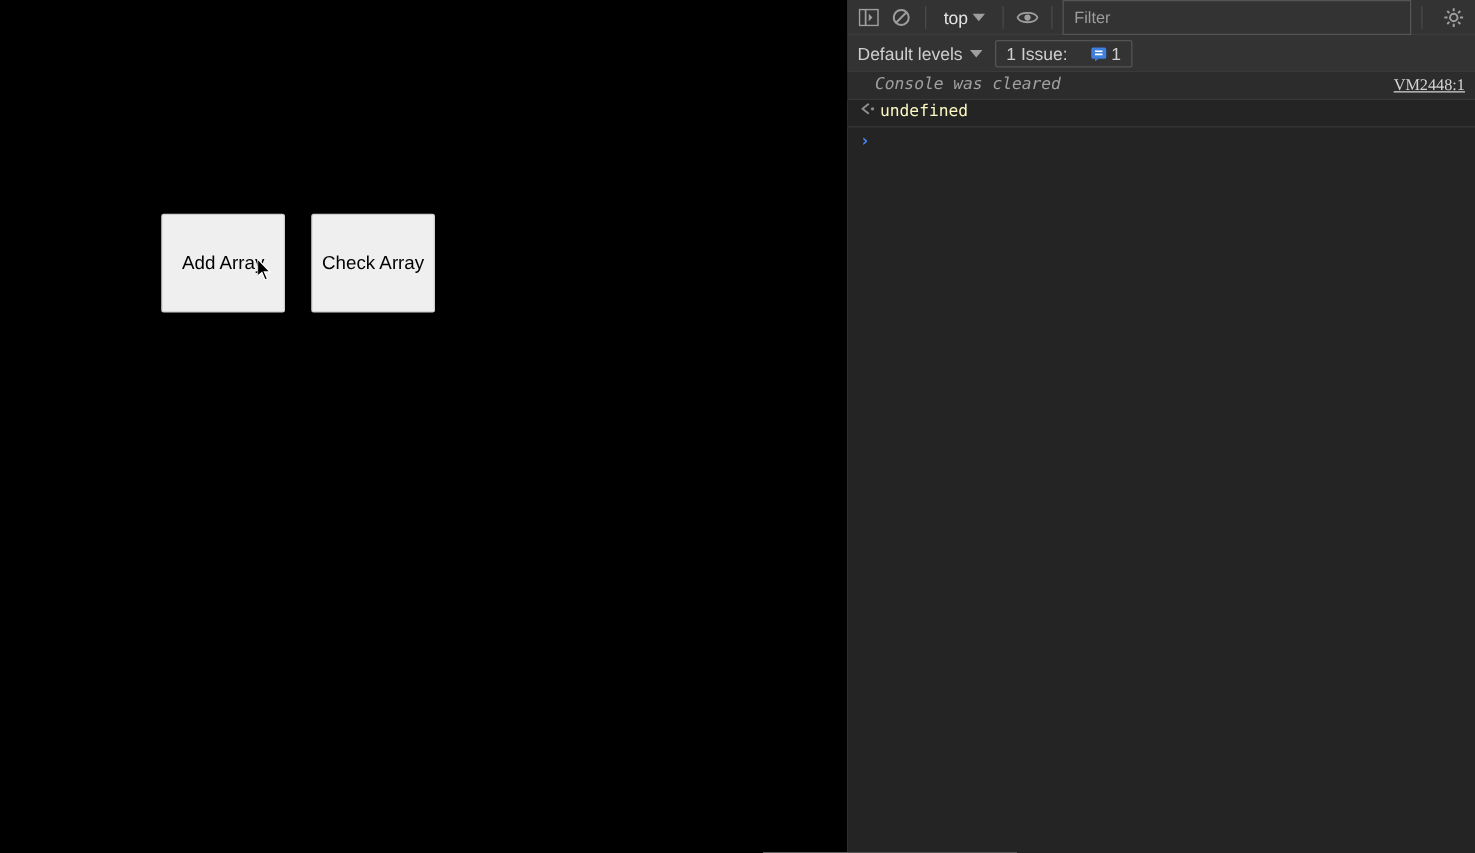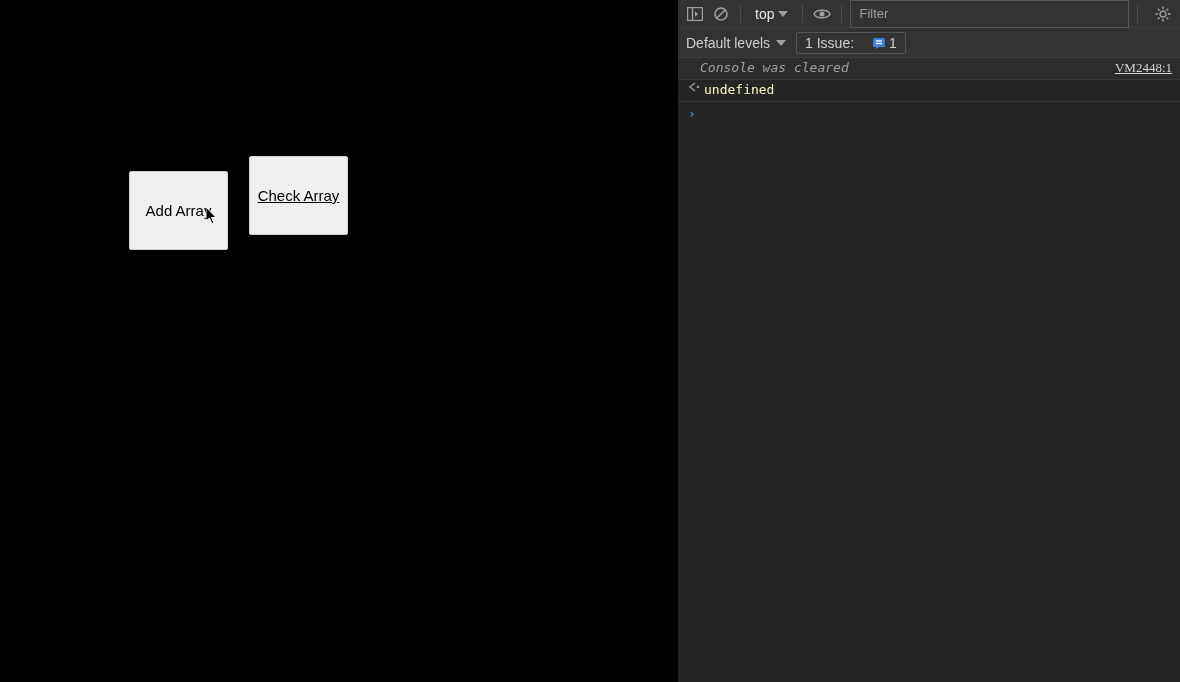--- a/index.html
+++ b/index.html
@@ -21,21 +21,21 @@
       border: 1px solid #cfcfcf;
       border-radius: 2px;
       font-size: 15px;
       color: #000;
       cursor: pointer;
       display: flex;
       align-items: center;
       justify-content: center;
     }
     .btn-add { left: 129px; top: 171px; }
-    .btn-check { left: 249px; top: 156px; text-decoration: underline; }
+    .btn-check { left: 249px; top: 171px; }
 
     .cursor-pointer-overlay {
       position: absolute;
       left: 206px;
       top: 207px;
       width: 12px;
       height: 18px;
       pointer-events: none;
     }
 

